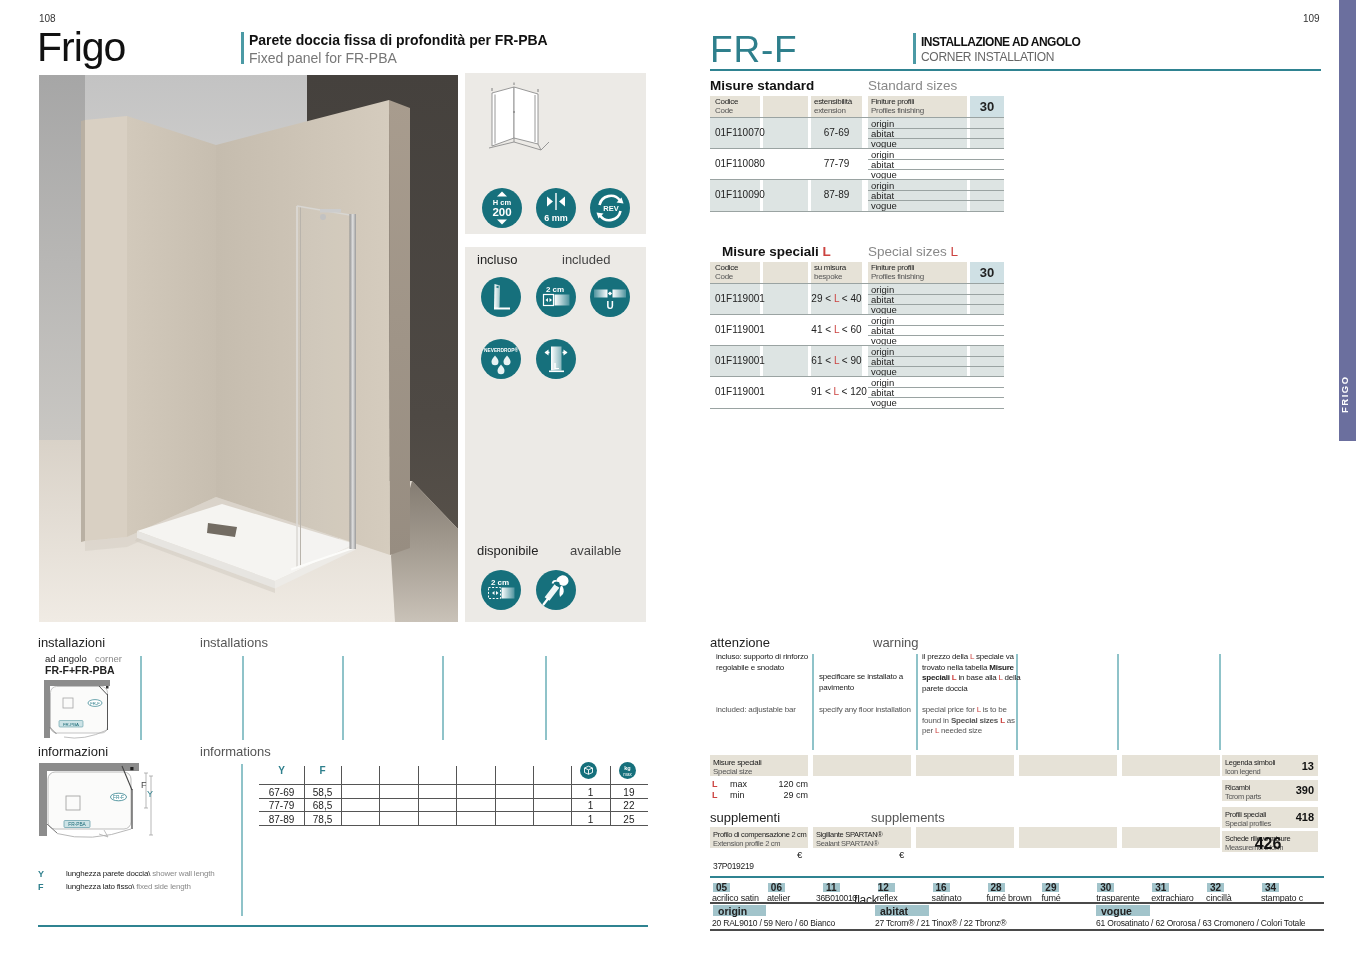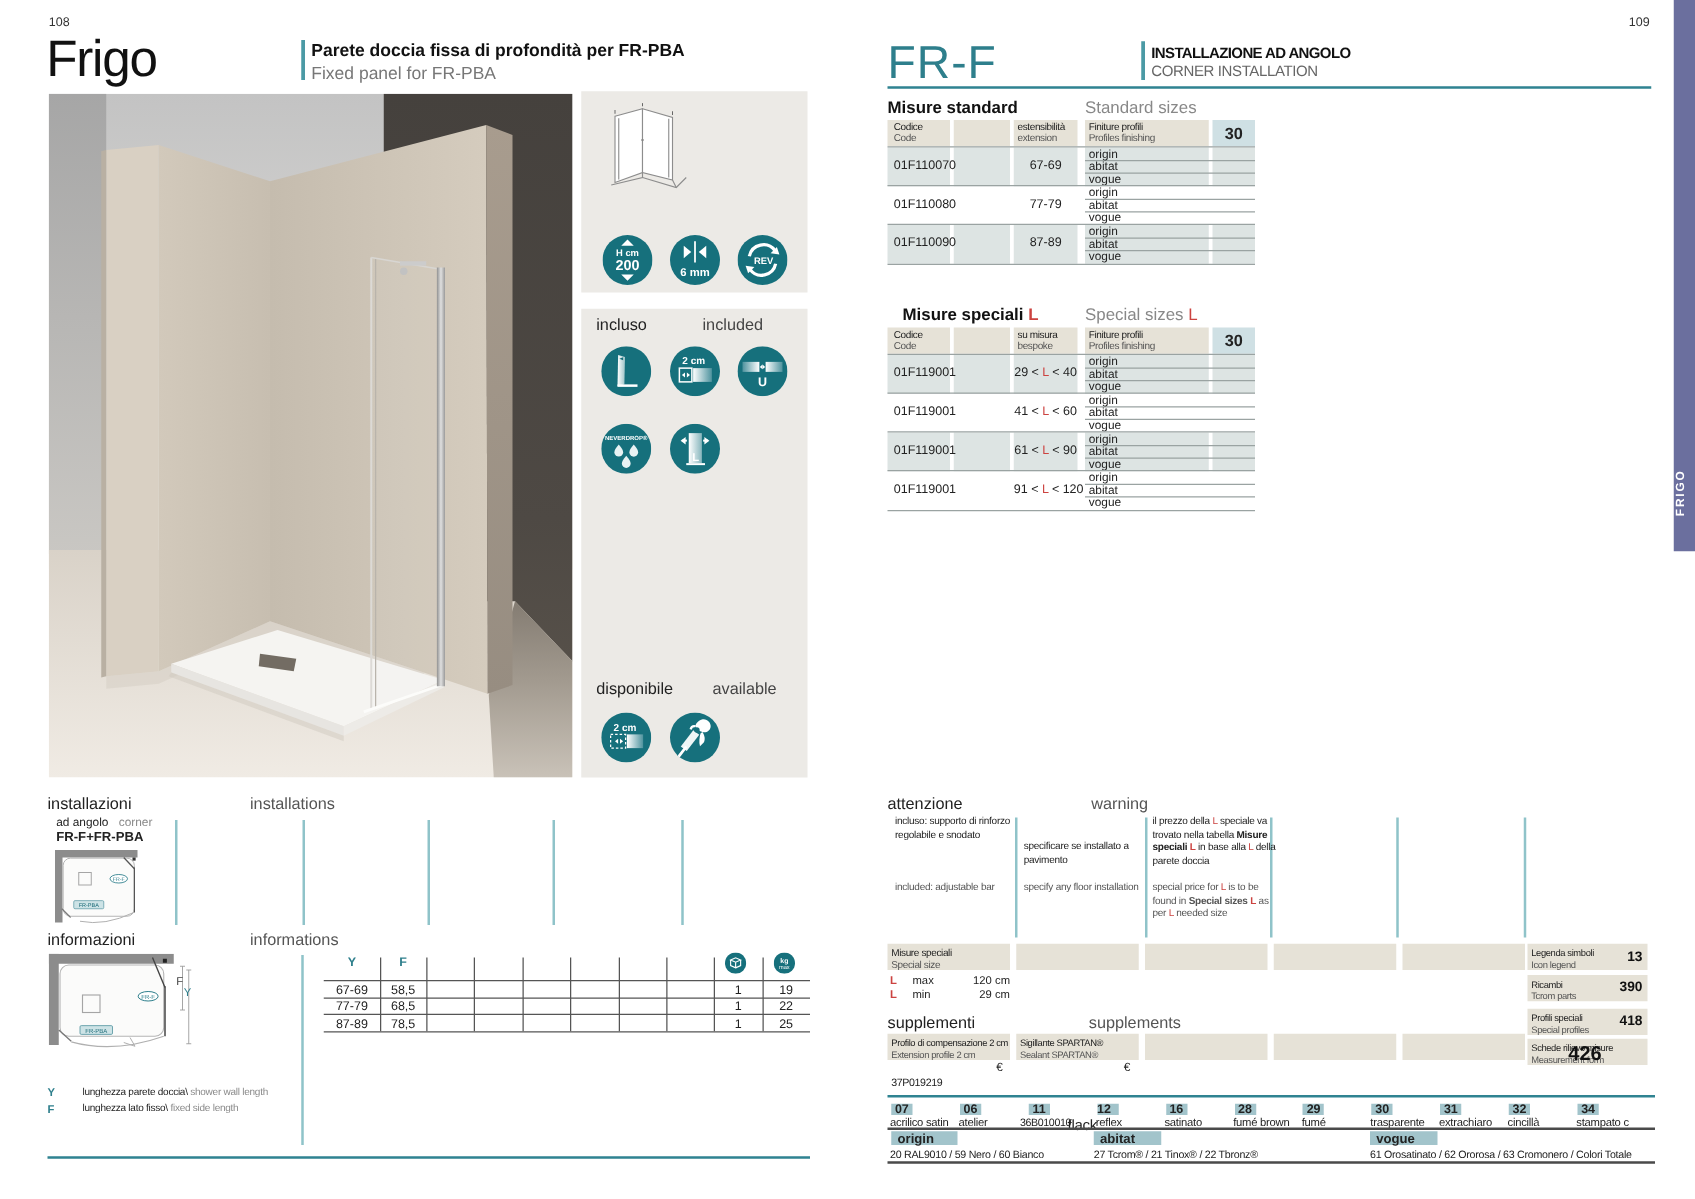--- a/index.html
+++ b/index.html
@@ -568,21 +568,21 @@
 <div class="abs" style="left:1225px;top:810px;font-size:7.5px;letter-spacing:-0.3px;line-height:9px;color:#222;white-space:nowrap;">Profili speciali<br><span style="color:#555;">Special profiles</span></div>
 <div class="abs" style="left:1222px;top:811px;width:92px;font-size:11px;font-weight:bold;text-align:right;color:#111;">418</div>
 
 <div class="abs" style="left:1222px;top:831px;width:96px;height:21px;background:#e6e2d7;"></div>
 <div class="abs" style="left:1225px;top:834px;font-size:7.5px;letter-spacing:-0.3px;line-height:9px;color:#222;white-space:nowrap;">Schede rilievo misure<br><span style="color:#555;">Measurement form</span></div>
 <div class="abs" style="left:1222px;top:835px;width:92px;font-size:16px;font-weight:bold;text-align:center;color:#111;">426</div>
 
 <div class="abs" style="left:710px;top:876px;width:614px;height:2px;background:#2f8391;"></div>
 
 <div class="abs" style="left:713.0px;top:882.5px;width:17px;height:9.5px;background:#a2c4cb;"></div>
-<div class="abs" style="left:713.0px;top:881.5px;width:17px;text-align:center;font-size:10px;font-weight:bold;color:#222;">07</div>
+<div class="abs" style="left:713.0px;top:881.5px;width:17px;text-align:center;font-size:10px;font-weight:bold;color:#222;">05</div>
 <div class="abs" style="left:712.0px;top:892.5px;font-size:9px;letter-spacing:-0.2px;color:#222;">acrilico satin</div>
 
 <div class="abs" style="left:767.9px;top:882.5px;width:17px;height:9.5px;background:#a2c4cb;"></div>
 <div class="abs" style="left:767.9px;top:881.5px;width:17px;text-align:center;font-size:10px;font-weight:bold;color:#222;">06</div>
 <div class="abs" style="left:766.9px;top:892.5px;font-size:9px;letter-spacing:-0.2px;color:#222;">atelier</div>
 
 <div class="abs" style="left:822.8px;top:882.5px;width:17px;height:9.5px;background:#a2c4cb;"></div>
 <div class="abs" style="left:822.8px;top:881.5px;width:17px;text-align:center;font-size:10px;font-weight:bold;color:#222;">11</div>
 <div class="abs" style="left:854px;top:892.5px;font-size:12px;letter-spacing:-0.2px;color:#222;">flack</div>
 

